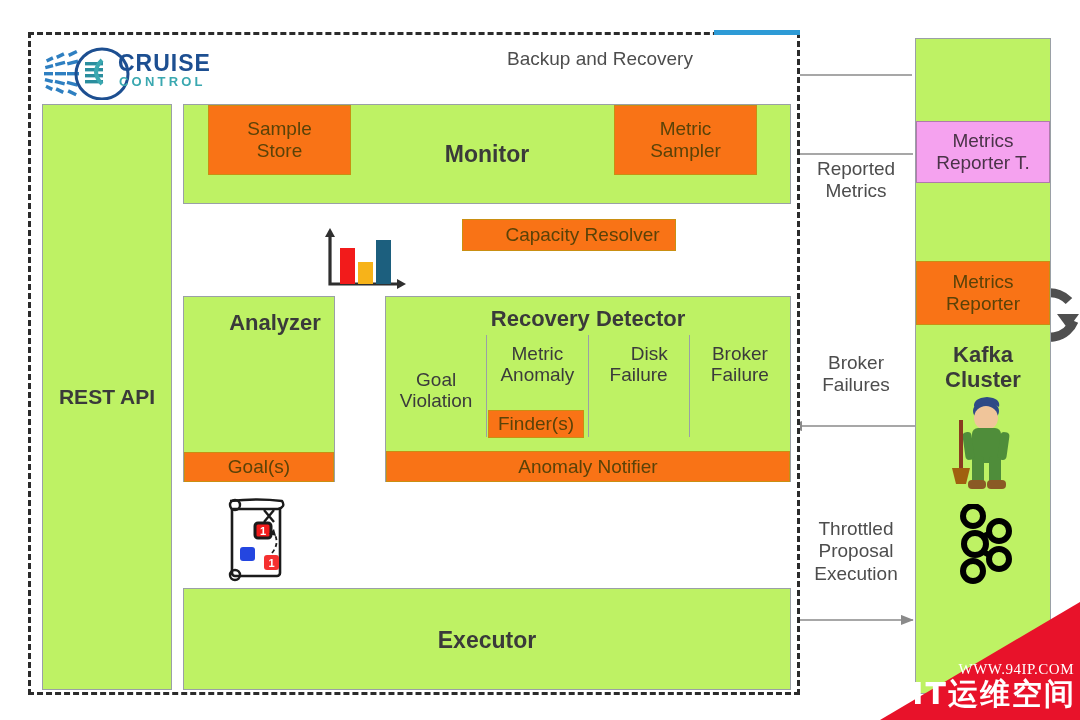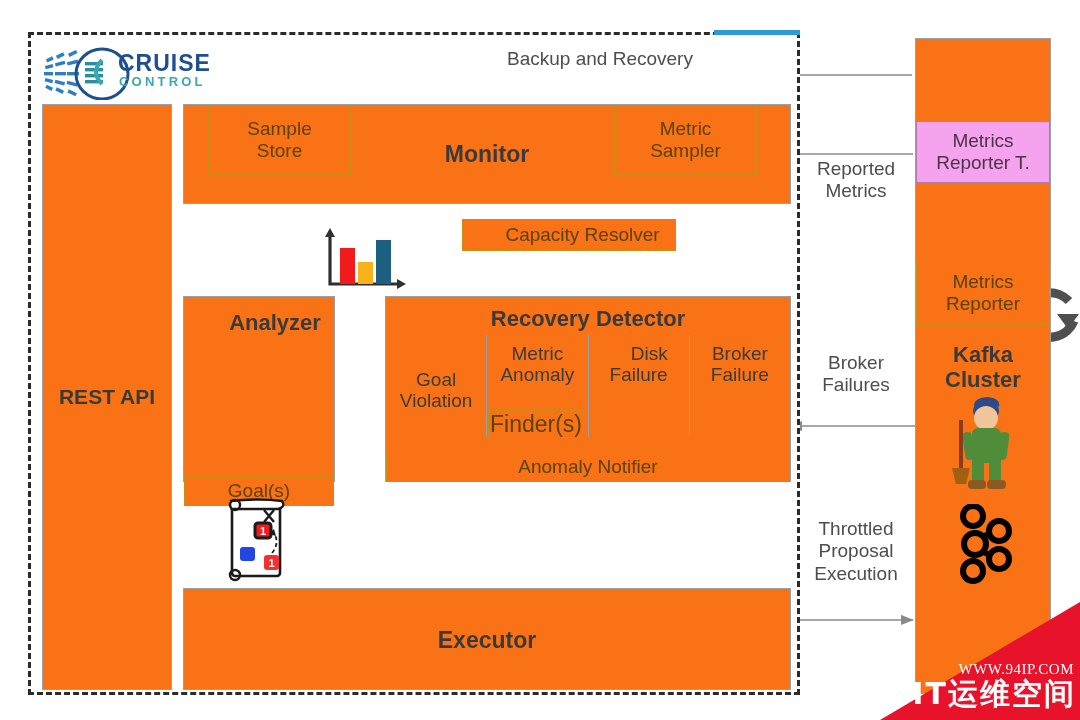--- a/index.html
+++ b/index.html
@@ -16,21 +16,21 @@
     left:28px;top:32px;width:772px;height:663px;
     border:3px dashed #2b2b2b;
     background:#ffffff;
   }
   .blue-dash{
     left:714px;top:30px;width:86px;height:5px;background:#2e9bd6;
   }
 
   
   .box{
-    border:1.6px solid #9aa0a6;background:#f97316;
+    border:1.6px solid #9aa0a6;background:#bef264;
   }
   .lbl{
     display:flex;align-items:center;justify-content:center;
     text-align:center;line-height:1.12;
   }
   .bold-title{font-weight:bold;color:#3a3a3a;}
 
   
   .chip-orange{
     background:#f97316;border:1.5px solid #c98f12;
@@ -198,21 +198,21 @@
     <path d="M8,4 L8,56 L78,56" stroke="#2f2f2f" stroke-width="3.2" fill="none"></path>
     <path d="M8,0 l-5,9 l10,0 z" fill="#2f2f2f"></path>
     <path d="M84,56 l-9,-5 l0,10 z" fill="#2f2f2f"></path>
     <rect x="18" y="20" width="15" height="36" fill="#f21b1b"></rect>
     <rect x="36" y="34" width="15" height="22" fill="#f7b319"></rect>
     <rect x="54" y="12" width="15" height="44" fill="#1c5f7e"></rect>
   </svg>
 
   <div class="abs box" style="left:183px;top:296px;width:152px;height:186px;"></div>
   <div class="abs lbl bold-title" style="left:183px;top:306px;width:152px;height:34px;font-size:22px;margin-left:16px;">Analyzer</div>
-  <div class="abs chip-orange" style="left:184px;top:452px;width:150px;height:30px;margin-top:24px;">
+  <div class="abs chip-orange" style="left:184px;top:452px;width:150px;height:30px;">
     <span>Goal(s)</span>
   </div>
 
   <svg class="abs" style="left:222px;top:495px;" width="72" height="90" viewBox="0 0 72 90">
     <rect x="10" y="9" width="48" height="72" rx="3" fill="#ffffff" stroke="#1b1b1b" stroke-width="2.6"></rect>
     <path d="M10,9 a5,5 0 0 1 0,0 M8,6 q28,-3 52,0 q4,6 -4,8 l-46,0" fill="#ffffff" stroke="#1b1b1b" stroke-width="2.4"></path>
     <ellipse cx="13" cy="10" rx="5" ry="5" fill="none" stroke="#1b1b1b" stroke-width="2.4"></ellipse>
     <ellipse cx="13" cy="80" rx="5" ry="5" fill="none" stroke="#1b1b1b" stroke-width="2.4"></ellipse>
     <rect x="18" y="52" width="15" height="14" rx="3" fill="#2446e0"></rect>
     <rect x="33" y="28" width="16" height="15" rx="3" fill="#f21b1b" stroke="#1b1b1b" stroke-width="3"></rect>
@@ -247,21 +247,21 @@
       </span>
     </div>
     <div class="lbl" style="flex:1;font-size:19px;align-items:flex-start;padding-top:8px;">
       <span style="display:block;">
         <span>Broker</span><br>
         <span>Failure</span>
       </span>
     </div>
   </div>
 
-  <div class="abs chip-orange" style="left:488px;top:410px;width:96px;height:28px;font-size:23px;">
+  <div class="abs chip-orange" style="left:488px;top:410px;width:96px;height:28px;font-size:19px;">
     <span>Finder(s)</span>
   </div>
 
   <div class="abs chip-orange" style="left:386px;top:451px;width:404px;height:31px;">
     <span>Anomaly Notifier</span>
   </div>
 
   <div class="abs box" style="left:183px;top:588px;width:608px;height:102px;"></div>
   <div class="abs lbl bold-title" style="left:183px;top:626px;width:608px;height:30px;font-size:23px;">Executor</div>
 

